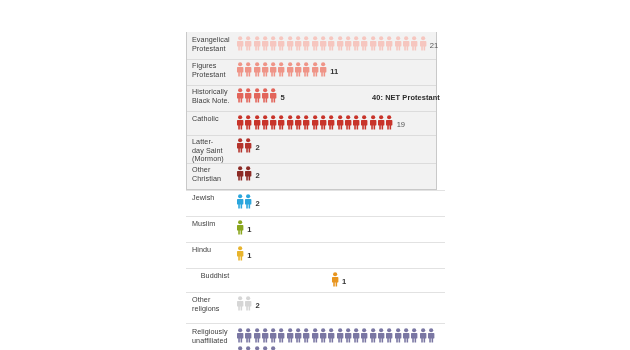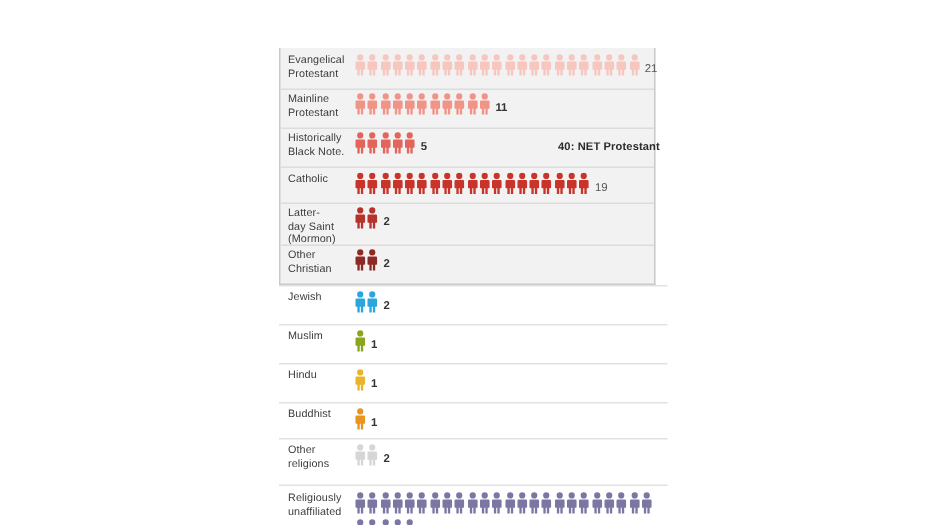--- a/index.html
+++ b/index.html
@@ -218,21 +218,21 @@
               <path d="M2.0 6.0 h6.0 a0.9 0.9 0 0 1 0.9 0.9 v5.2 a0.6 0.6 0 0 1 -0.6 0.6 h-0.9 v4.6 h-1.9 v-4.6 h-0.9 v4.6 h-1.9 v-4.6 h-0.9 a0.6 0.6 0 0 1 -0.6 -0.6 v-5.2 a0.9 0.9 0 0 1 0.9 -0.9 z" fill="#f6c6bf"></path>
             </svg></span><span class="fig"><svg width="8.3" height="15" viewBox="0 0 10 18">
               <circle cx="5" cy="2.7" r="2.5" fill="#f6c6bf"></circle>
               <path d="M2.0 6.0 h6.0 a0.9 0.9 0 0 1 0.9 0.9 v5.2 a0.6 0.6 0 0 1 -0.6 0.6 h-0.9 v4.6 h-1.9 v-4.6 h-0.9 v4.6 h-1.9 v-4.6 h-0.9 a0.6 0.6 0 0 1 -0.6 -0.6 v-5.2 a0.9 0.9 0 0 1 0.9 -0.9 z" fill="#f6c6bf"></path>
             </svg></span><span class="fig"><svg width="8.3" height="15" viewBox="0 0 10 18">
               <circle cx="5" cy="2.7" r="2.5" fill="#f6c6bf"></circle>
               <path d="M2.0 6.0 h6.0 a0.9 0.9 0 0 1 0.9 0.9 v5.2 a0.6 0.6 0 0 1 -0.6 0.6 h-0.9 v4.6 h-1.9 v-4.6 h-0.9 v4.6 h-1.9 v-4.6 h-0.9 a0.6 0.6 0 0 1 -0.6 -0.6 v-5.2 a0.9 0.9 0 0 1 0.9 -0.9 z" fill="#f6c6bf"></path>
             </svg></span><span class="row-value faint">21</span></div>
       </div>
       <div class="row" style="top: 30px; height: 24px;">
-        <div class="row-label"><span>Mainline</span><br><span>Protestant</span></div>
+        <div class="row-label"><span>Figures</span><br><span>Protestant</span></div>
         <div class="row-figs"><span class="fig"><svg width="8.3" height="15" viewBox="0 0 10 18">
               <circle cx="5" cy="2.7" r="2.5" fill="#ef9487"></circle>
               <path d="M2.0 6.0 h6.0 a0.9 0.9 0 0 1 0.9 0.9 v5.2 a0.6 0.6 0 0 1 -0.6 0.6 h-0.9 v4.6 h-1.9 v-4.6 h-0.9 v4.6 h-1.9 v-4.6 h-0.9 a0.6 0.6 0 0 1 -0.6 -0.6 v-5.2 a0.9 0.9 0 0 1 0.9 -0.9 z" fill="#ef9487"></path>
             </svg></span><span class="fig"><svg width="8.3" height="15" viewBox="0 0 10 18">
               <circle cx="5" cy="2.7" r="2.5" fill="#ef9487"></circle>
               <path d="M2.0 6.0 h6.0 a0.9 0.9 0 0 1 0.9 0.9 v5.2 a0.6 0.6 0 0 1 -0.6 0.6 h-0.9 v4.6 h-1.9 v-4.6 h-0.9 v4.6 h-1.9 v-4.6 h-0.9 a0.6 0.6 0 0 1 -0.6 -0.6 v-5.2 a0.9 0.9 0 0 1 0.9 -0.9 z" fill="#ef9487"></path>
             </svg></span><span class="fig"><svg width="8.3" height="15" viewBox="0 0 10 18">
               <circle cx="5" cy="2.7" r="2.5" fill="#ef9487"></circle>
               <path d="M2.0 6.0 h6.0 a0.9 0.9 0 0 1 0.9 0.9 v5.2 a0.6 0.6 0 0 1 -0.6 0.6 h-0.9 v4.6 h-1.9 v-4.6 h-0.9 v4.6 h-1.9 v-4.6 h-0.9 a0.6 0.6 0 0 1 -0.6 -0.6 v-5.2 a0.9 0.9 0 0 1 0.9 -0.9 z" fill="#ef9487"></path>
             </svg></span><span class="fig"><svg width="8.3" height="15" viewBox="0 0 10 18">
@@ -378,21 +378,21 @@
               <path d="M2.0 6.0 h6.0 a0.9 0.9 0 0 1 0.9 0.9 v5.2 a0.6 0.6 0 0 1 -0.6 0.6 h-0.9 v4.6 h-1.9 v-4.6 h-0.9 v4.6 h-1.9 v-4.6 h-0.9 a0.6 0.6 0 0 1 -0.6 -0.6 v-5.2 a0.9 0.9 0 0 1 0.9 -0.9 z" fill="#8aa61e"></path>
             </svg></span><span class="row-value">1</span></div>
       </div>
       <div class="row" style="top: 214px; height: 20px;">
         <div class="row-label"><span>Hindu</span></div>
         <div class="row-figs"><span class="fig"><svg width="8.3" height="15" viewBox="0 0 10 18">
               <circle cx="5" cy="2.7" r="2.5" fill="#e8b42c"></circle>
               <path d="M2.0 6.0 h6.0 a0.9 0.9 0 0 1 0.9 0.9 v5.2 a0.6 0.6 0 0 1 -0.6 0.6 h-0.9 v4.6 h-1.9 v-4.6 h-0.9 v4.6 h-1.9 v-4.6 h-0.9 a0.6 0.6 0 0 1 -0.6 -0.6 v-5.2 a0.9 0.9 0 0 1 0.9 -0.9 z" fill="#e8b42c"></path>
             </svg></span><span class="row-value">1</span></div>
       </div>
-      <div class="row" style="top: 240px; height: 20px;">
+      <div class="row" style="top: 240px; height: 20px; text-align: center;">
         <div class="row-label"><span>Buddhist</span></div>
         <div class="row-figs"><span class="fig"><svg width="8.3" height="15" viewBox="0 0 10 18">
               <circle cx="5" cy="2.7" r="2.5" fill="#e8951f"></circle>
               <path d="M2.0 6.0 h6.0 a0.9 0.9 0 0 1 0.9 0.9 v5.2 a0.6 0.6 0 0 1 -0.6 0.6 h-0.9 v4.6 h-1.9 v-4.6 h-0.9 v4.6 h-1.9 v-4.6 h-0.9 a0.6 0.6 0 0 1 -0.6 -0.6 v-5.2 a0.9 0.9 0 0 1 0.9 -0.9 z" fill="#e8951f"></path>
             </svg></span><span class="row-value">1</span></div>
       </div>
       <div class="row" style="top: 264px; height: 24px;">
         <div class="row-label"><span>Other</span><br><span>religions</span></div>
         <div class="row-figs"><span class="fig"><svg width="8.3" height="15" viewBox="0 0 10 18">
               <circle cx="5" cy="2.7" r="2.5" fill="#d6d6d6"></circle>

